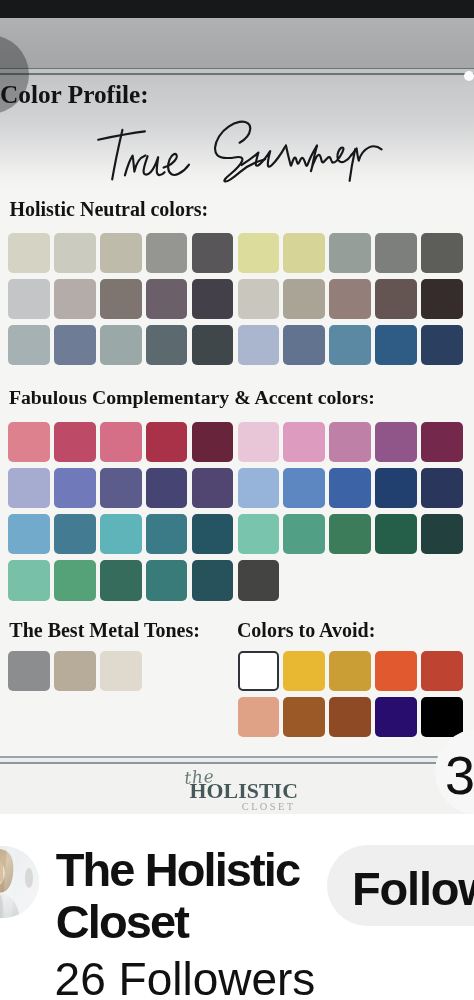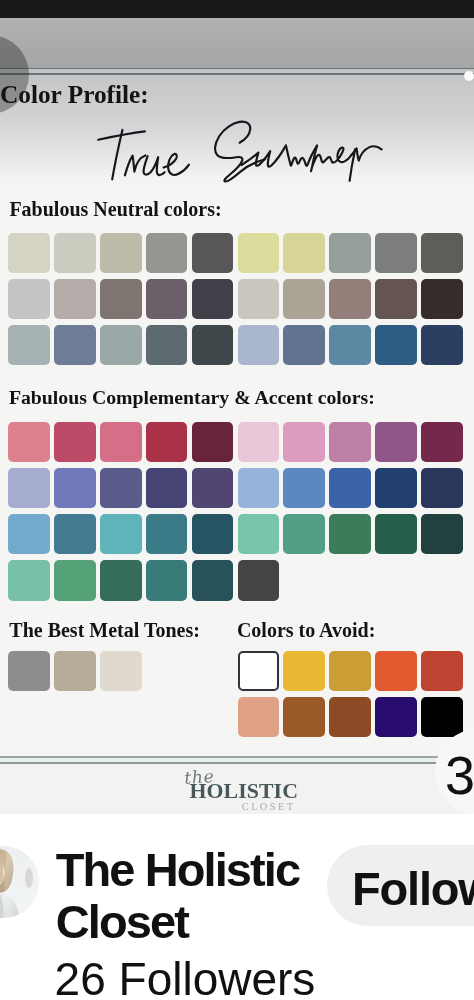--- a/index.html
+++ b/index.html
@@ -136,21 +136,21 @@
                  C343.8 147.8 342.8 147.0 341.4 147.8 C339.2 149.0 337.0 153.2 337.5 157.4
                  C338.0 161.4 341.0 163.2 344.6 161.4 C347.2 160.1 349.6 157.8 351.4 155.0"></path>
 
         <path d="M355.2 149.2 C353.2 158.2 351.0 169.6 349.6 180.8"></path>
         <path d="M351.4 155.0 C352.8 153.4 354.4 151.2 356.6 148.4
                  C357.4 154.8 358.0 158.8 358.8 160.6 C360.6 154.4 364.4 149.6 369.0 147.4
                  C373.0 145.5 377.6 146.2 381.6 149.4"></path>
       </svg>
     </div>
 
-    <div class="label-serif section-heading" id="h-neutral">Fabulous Neutral colors:</div>
+    <div class="label-serif section-heading" id="h-neutral">Holistic Neutral colors:</div>
     <div class="label-serif section-heading" id="h-metal">The Best Metal Tones:</div>
     <div class="label-serif section-heading" id="h-accent">Fabulous Complementary &amp; Accent colors:</div>
     <div class="label-serif section-heading" id="h-avoid">Colors to Avoid:</div>
 
     <div id="swatch-layer">
         <div class="swatch" style="left: 8px; top: 214.5px; width: 41.8px; height: 40.2px; background: rgb(212, 211, 196);"></div>
         <div class="swatch" style="left: 53.9px; top: 214.5px; width: 41.8px; height: 40.2px; background: rgb(203, 203, 192);"></div>
         <div class="swatch" style="left: 99.8px; top: 214.5px; width: 41.8px; height: 40.2px; background: rgb(191, 187, 171);"></div>
         <div class="swatch" style="left: 145.7px; top: 214.5px; width: 41.8px; height: 40.2px; background: rgb(149, 149, 145);"></div>
         <div class="swatch" style="left: 191.6px; top: 214.5px; width: 41.8px; height: 40.2px; background: rgb(89, 86, 89);"></div>

